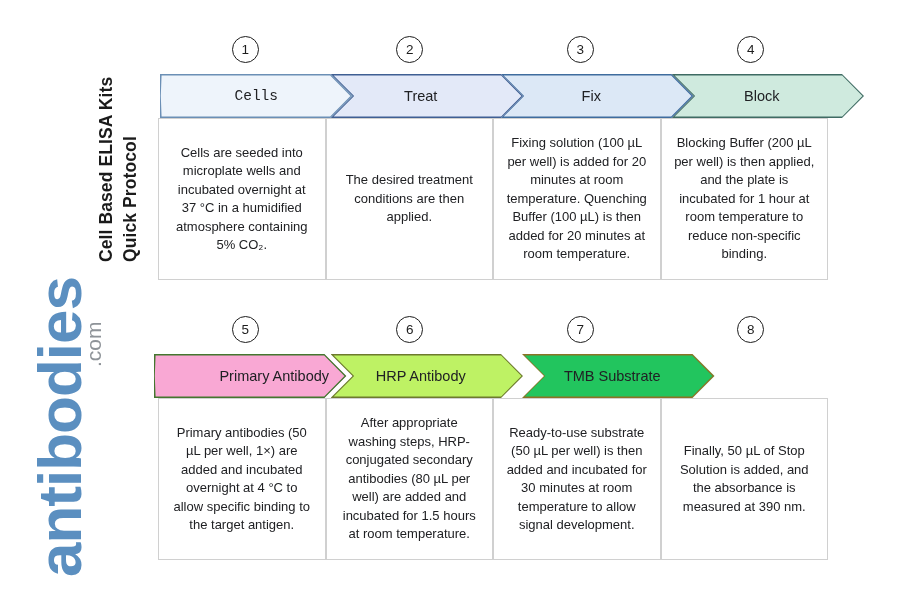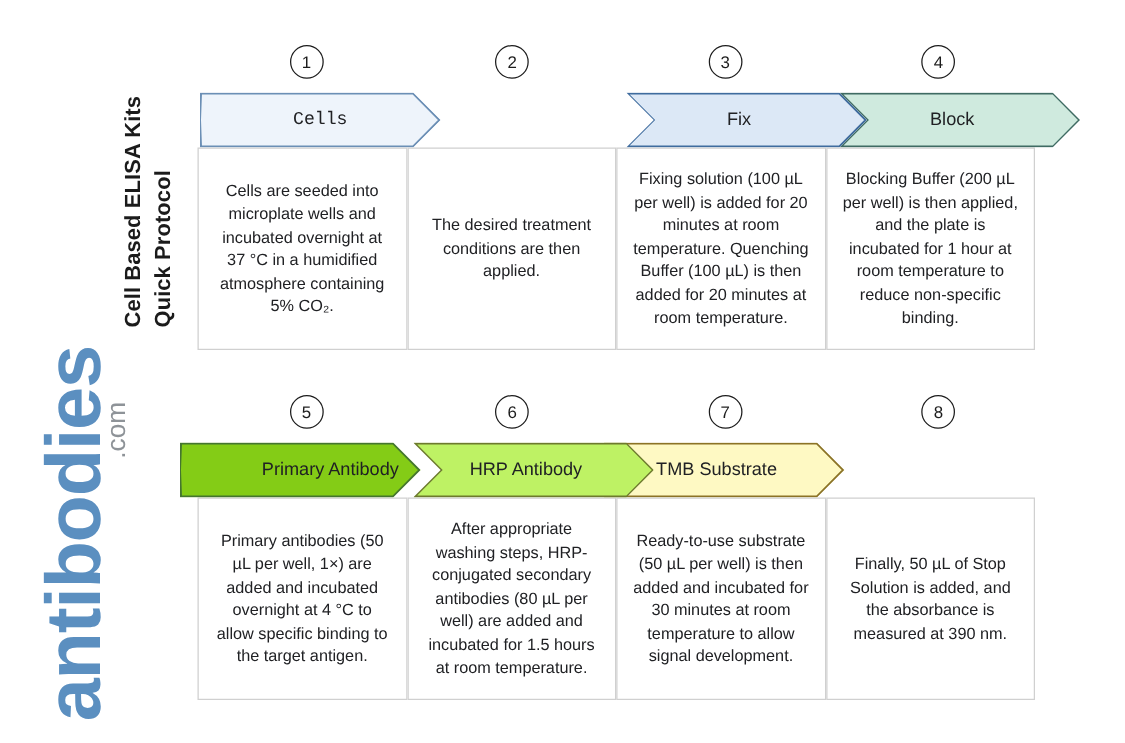--- a/index.html
+++ b/index.html
@@ -95,20 +95,26 @@
         <div class="badge" style="left: 566.75px;">3</div>
         <div class="badge" style="left: 737.25px;">4</div>
       </div>
     <div class="chev-band">
         <div class="chev first" style="left: 160px; width: 192.5px; background: rgb(238, 244, 251); z-index: 10; clip-path: polygon(0px 0px, calc(100% - 22px) 0px, 100% 50%, calc(100% - 22px) 100%, 0px 100%, 0px 50%); filter: drop-shadow(rgb(107, 143, 181) 0px 0px 0px); border-top: none; font-family: Liberation Mono, monospace;">
           <svg width="192.5" height="44" viewBox="0 0 192.5 44" style="position: absolute; left: 0px; top: 0px; pointer-events: none;">
             <polygon points="0.8,0.8 170.5,0.8 191.5,22 170.5,43.2 0.8,43.2 0,22" fill="none" stroke="#6b8fb5" stroke-width="1.6"></polygon>
           </svg>
           <span>Cells</span>
         </div>
+        <div class="chev" style="left: 330.5px; width: 192.5px; background: rgb(227, 233, 248); z-index: 9; clip-path: polygon(0px 0px, calc(100% - 22px) 0px, 100% 50%, calc(100% - 22px) 100%, 0px 100%, 22px 50%); filter: drop-shadow(rgb(63, 95, 147) 0px 0px 0px); border-top: none;">
+          <svg width="192.5" height="44" viewBox="0 0 192.5 44" style="position: absolute; left: 0px; top: 0px; pointer-events: none;">
+            <polygon points="0.8,0.8 170.5,0.8 191.5,22 170.5,43.2 0.8,43.2 22,22" fill="none" stroke="#3f5f93" stroke-width="1.6"></polygon>
+          </svg>
+          <span>Treat</span>
+        </div>
         <div class="chev" style="left: 501px; width: 192.5px; background: rgb(220, 232, 246); z-index: 8; clip-path: polygon(0px 0px, calc(100% - 22px) 0px, 100% 50%, calc(100% - 22px) 100%, 0px 100%, 22px 50%); filter: drop-shadow(rgb(63, 108, 158) 0px 0px 0px); border-top: none;">
           <svg width="192.5" height="44" viewBox="0 0 192.5 44" style="position: absolute; left: 0px; top: 0px; pointer-events: none;">
             <polygon points="0.8,0.8 170.5,0.8 191.5,22 170.5,43.2 0.8,43.2 22,22" fill="none" stroke="#3f6c9e" stroke-width="1.6"></polygon>
           </svg>
           <span>Fix</span>
         </div>
         <div class="chev" style="left: 671.5px; width: 192.5px; background: rgb(207, 234, 222); z-index: 7; clip-path: polygon(0px 0px, calc(100% - 22px) 0px, 100% 50%, calc(100% - 22px) 100%, 0px 100%, 22px 50%); filter: drop-shadow(rgb(63, 107, 99) 0px 0px 0px); border-top: none;">
           <svg width="192.5" height="44" viewBox="0 0 192.5 44" style="position: absolute; left: 0px; top: 0px; pointer-events: none;">
             <polygon points="0.8,0.8 170.5,0.8 191.5,22 170.5,43.2 0.8,43.2 22,22" fill="none" stroke="#3f6b63" stroke-width="1.6"></polygon>
           </svg>
@@ -132,33 +138,33 @@
   </div>
 
   <div class="row" id="row2">
     <div class="badges">
         <div class="badge" style="left: 231.75px;">5</div>
         <div class="badge" style="left: 396.25px;">6</div>
         <div class="badge" style="left: 566.75px;">7</div>
         <div class="badge" style="left: 737.25px;">8</div>
       </div>
     <div class="chev-band">
-        <div class="chev first" style="left: 144px; width: 192.5px; background: #84cc16; z-index: 10; clip-path: polygon(0px 0px, calc(100% - 22px) 0px, 100% 50%, calc(100% - 22px) 100%, 0px 100%, 0px 50%); filter: drop-shadow(rgb(68, 118, 47) 0px 0px 0px); border-top: none; padding-left: 48px;">
+        <div class="chev first" style="left: 154px; width: 192.5px; background: #f9a8d4; z-index: 10; clip-path: polygon(0px 0px, calc(100% - 22px) 0px, 100% 50%, calc(100% - 22px) 100%, 0px 100%, 0px 50%); filter: drop-shadow(rgb(68, 118, 47) 0px 0px 0px); border-top: none; padding-left: 48px;">
           <svg width="192.5" height="44" viewBox="0 0 192.5 44" style="position: absolute; left: 0px; top: 0px; pointer-events: none;">
             <polygon points="0.8,0.8 170.5,0.8 191.5,22 170.5,43.2 0.8,43.2 0,22" fill="none" stroke="#44762f" stroke-width="1.6"></polygon>
           </svg>
           <span>Primary Antibody</span>
         </div>
         <div class="chev" style="left: 330.5px; width: 192.5px; background: #bef264; z-index: 9; clip-path: polygon(0px 0px, calc(100% - 22px) 0px, 100% 50%, calc(100% - 22px) 100%, 0px 100%, 22px 50%); filter: drop-shadow(rgb(109, 122, 46) 0px 0px 0px); border-top: none;">
           <svg width="192.5" height="44" viewBox="0 0 192.5 44" style="position: absolute; left: 0px; top: 0px; pointer-events: none;">
             <polygon points="0.8,0.8 170.5,0.8 191.5,22 170.5,43.2 0.8,43.2 22,22" fill="none" stroke="#6d7a2e" stroke-width="1.6"></polygon>
           </svg>
           <span>HRP Antibody</span>
         </div>
-        <div class="chev" style="left: 483px; width: 192.5px; background: #fef9c3; z-index: 8; clip-path: polygon(0px 0px, calc(100% - 22px) 0px, 100% 50%, calc(100% - 22px) 100%, 0px 100%, 22px 50%); filter: drop-shadow(rgb(139, 115, 38) 0px 0px 0px); border-top: none;">
+        <div class="chev" style="left: 522px; width: 192.5px; background: #22c55e; z-index: 8; clip-path: polygon(0px 0px, calc(100% - 22px) 0px, 100% 50%, calc(100% - 22px) 100%, 0px 100%, 22px 50%); filter: drop-shadow(rgb(139, 115, 38) 0px 0px 0px); border-top: none;">
           <svg width="192.5" height="44" viewBox="0 0 192.5 44" style="position: absolute; left: 0px; top: 0px; pointer-events: none;">
             <polygon points="0.8,0.8 170.5,0.8 191.5,22 170.5,43.2 0.8,43.2 22,22" fill="none" stroke="#8b7326" stroke-width="1.6"></polygon>
           </svg>
           <span>TMB Substrate</span>
         </div>
       </div>
     <div class="cells">
         <div class="cell" style="left: 158px; width: 167.5px;">
           <p>Primary antibodies (50 µL per well, 1×) are added and incubated overnight at 4 °C to allow specific binding to the target antigen.</p>
         </div>

